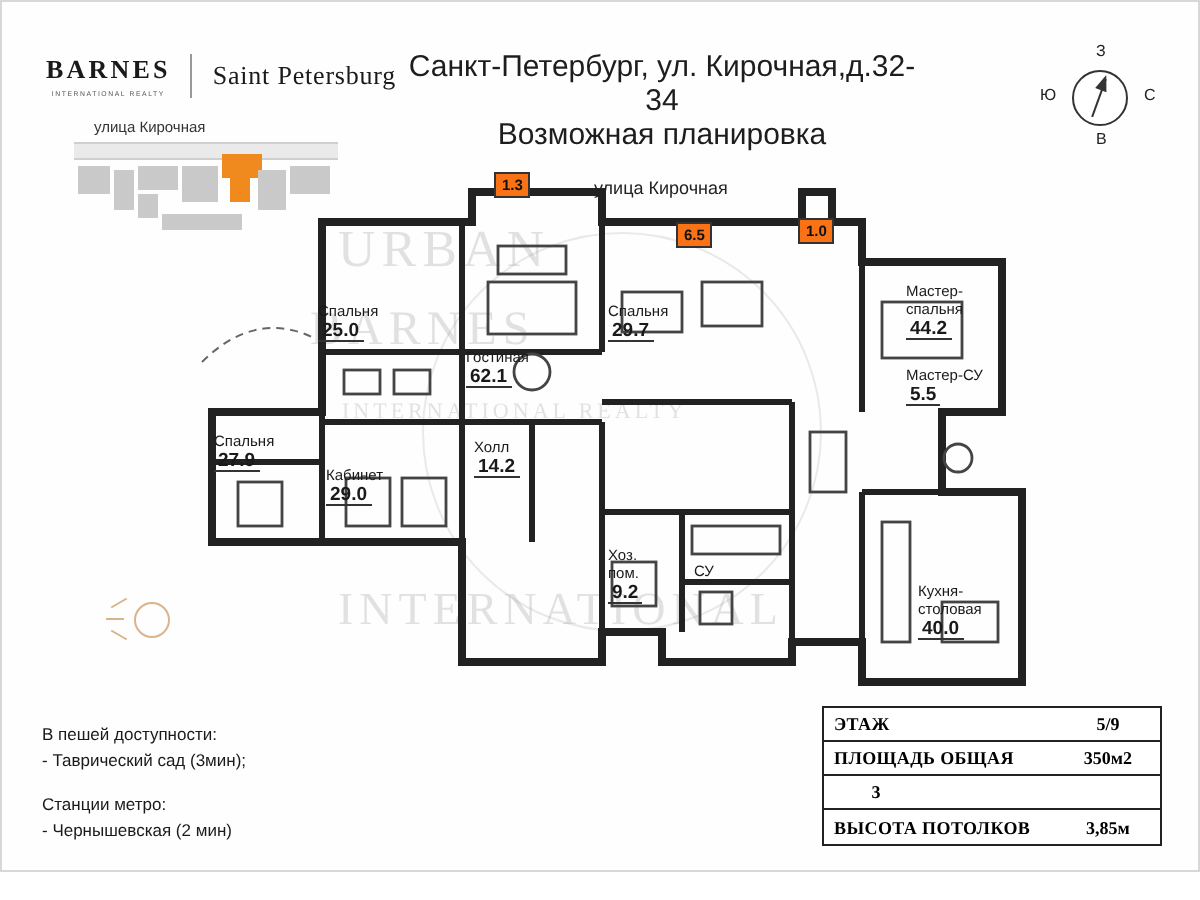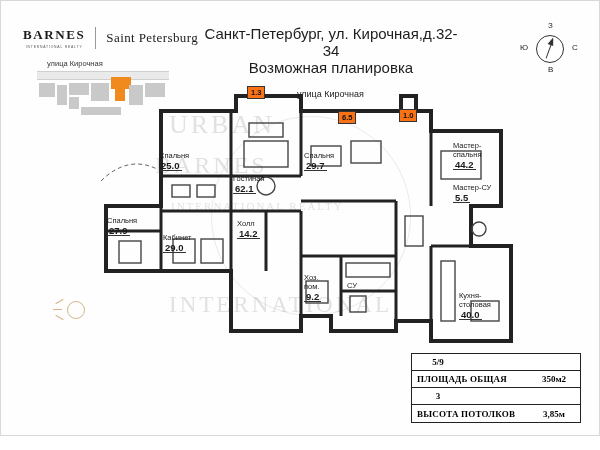--- a/index.html
+++ b/index.html
@@ -361,23 +361,31 @@
   <div class="room" style="left:346px; top:280px; width:24px;">
     <span class="nm">СУ</span>
   </div>
 
   <div class="room" style="left:458px; top:290px; width:60px;">
     <span class="nm">Кухня-</span>
     <span class="nm">столовая</span>
     <span class="area">40.0</span>
   </div>
 
+  <div class="info">
+    <div class="hd">В пешей доступности:</div>
+    <div>- Таврический сад (3мин);</div>
+    <div class="gap"></div>
+    <div class="hd">Станции метро:</div>
+    <div>- Чернышевская (2 мин)</div>
+  </div>
 
   <div class="spec">
     <div class="row">
+      <div class="k hrow">ЭТАЖ</div>
       <div class="v">5/9</div>
     </div>
     <div class="row">
       <div class="k hrow">ПЛОЩАДЬ ОБЩАЯ</div>
       <div class="v">350м2</div>
     </div>
     <div class="row">
       <div class="v">3</div>
     </div>
     <div class="row">

